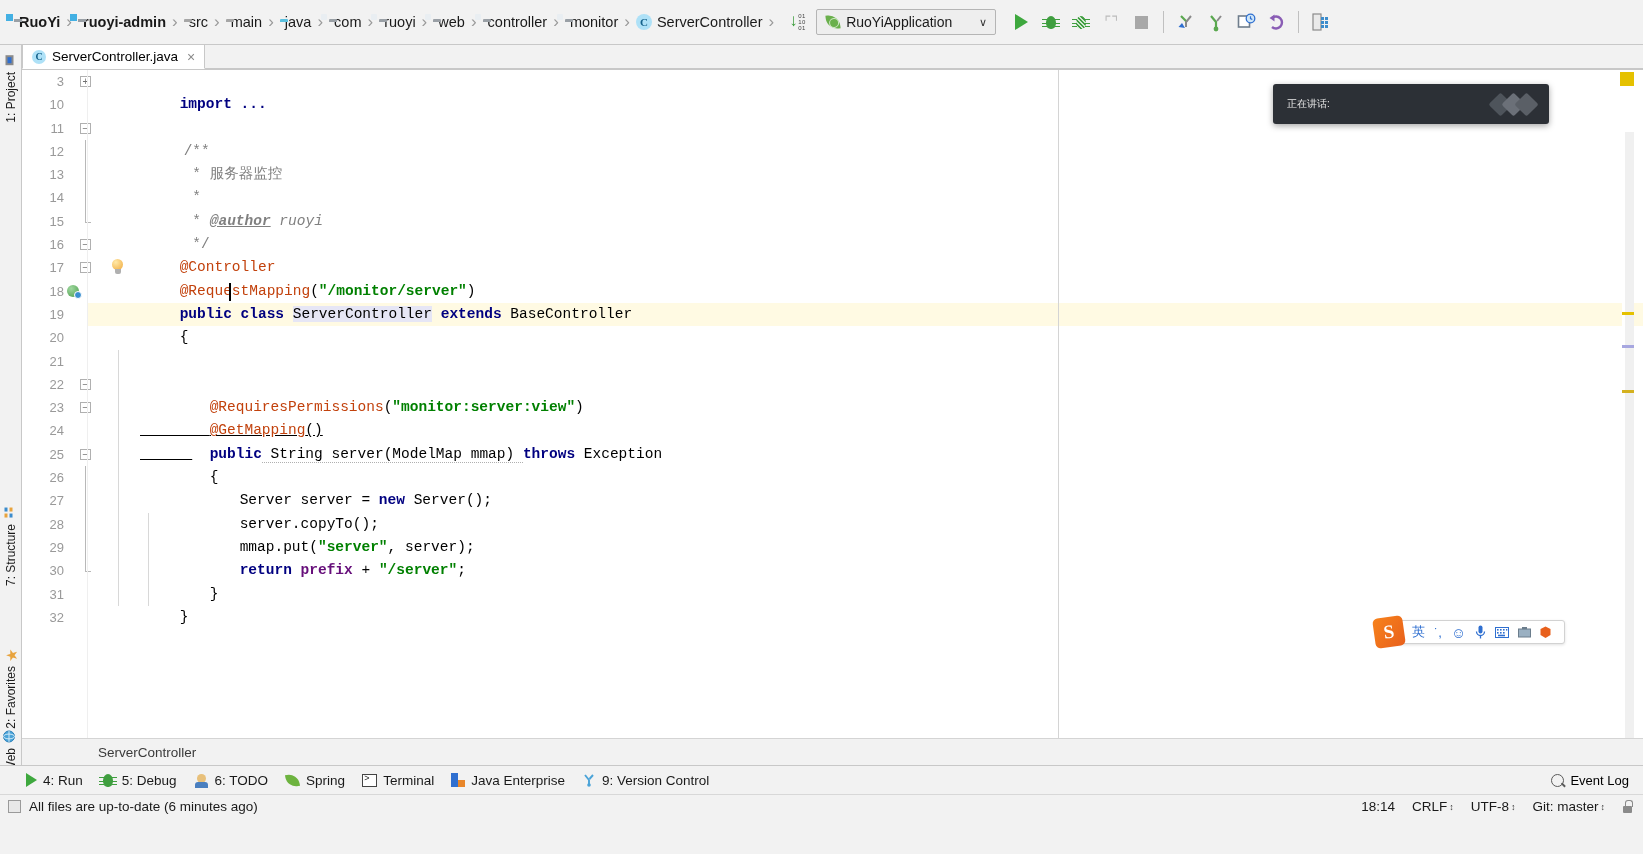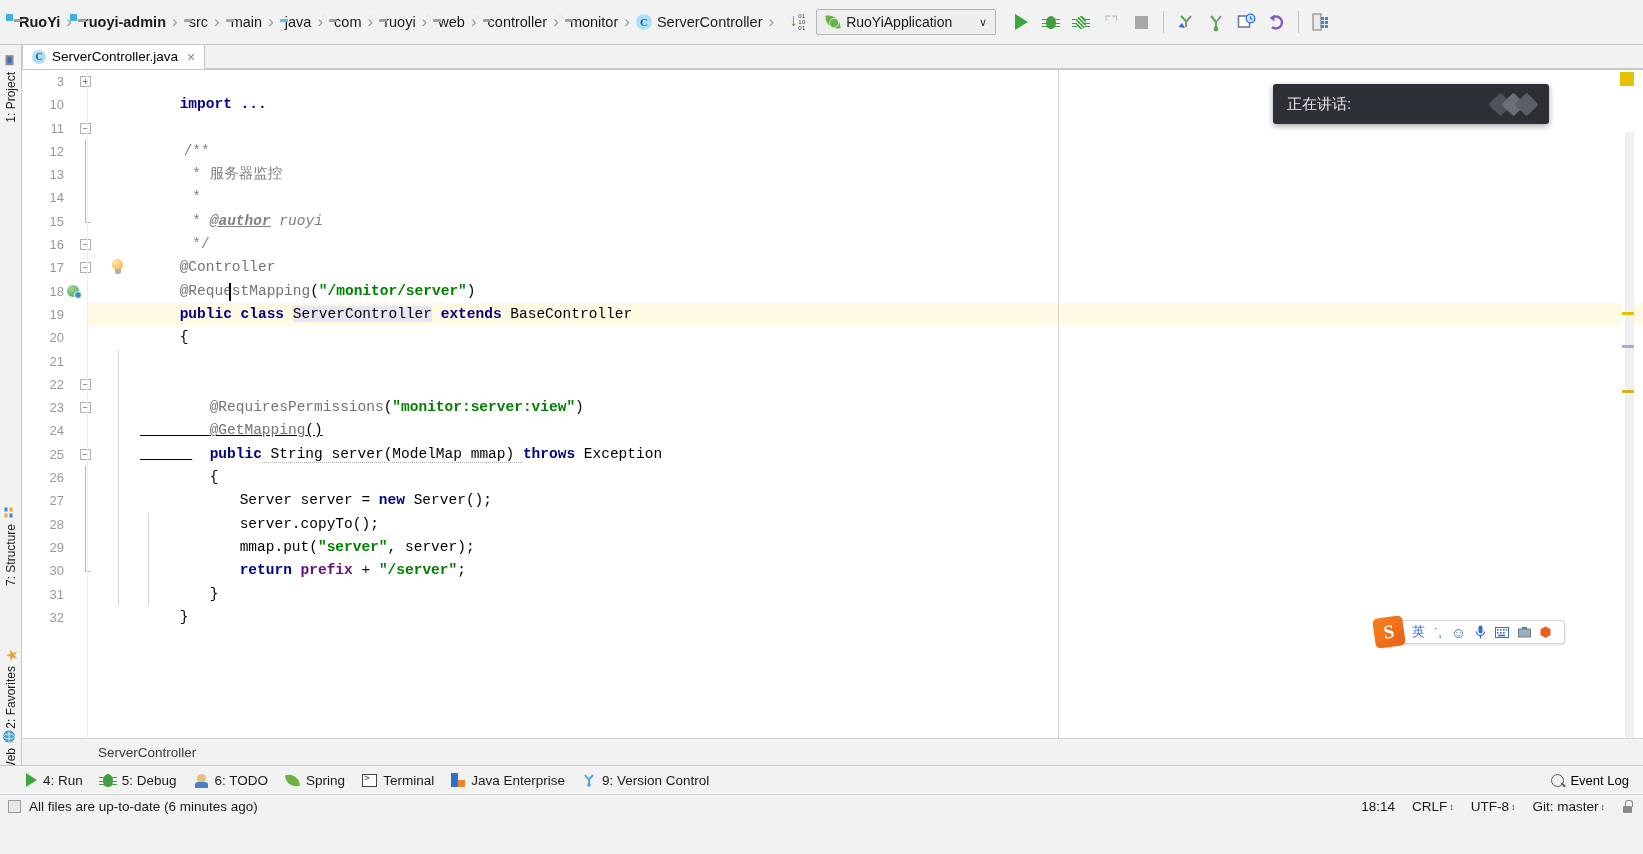--- a/index.html
+++ b/index.html
@@ -157,21 +157,21 @@
   
   .caretline {
     position:absolute; left:0; top:0; width:100%; height:23.3px;
     background:#fffae3;
   }
   .indent-guide { position:absolute; width:1px; background:#d8d8d8; }
 
   
   .kw { color:#000080; font-weight:bold; }
   .str { color:#008000; font-weight:bold; }
-  .anno { color:#737373;text-align:center; }
+  .anno { color:#c2410c;text-align:center; }
   .cmt { color:#808080; }
   .cmt-tag { color:#808080; font-weight:bold; font-style:italic; text-decoration:underline;}
   .cmt-val { color:#808080; font-style:italic;}
   .fld { color:#660e7a; font-weight:bold;}
   .hl-ident { background:#e6e6f5; }
   .hl-field { background:#fdf6d6; }
   .ident { color:#000; }
   .warn-underline { border-bottom:1px dotted #b0b0b0; }
 
   .caret { position:absolute; width:2px; background:#000; height:18px; top:3px;}
@@ -198,21 +198,21 @@
   .sbtrack { position:absolute; right:0; top:62px; width:9px; height:606px; background:#f0f0f0;}
   .topmark { position:absolute; right:0; top:2px; width:14px; height:14px; background:#e5c100;}
 
   
   .speech {
     position:absolute; left:1273px; top:84px; width:276px; height:40px;
     background:#2c3036; border-radius:3px;
     box-shadow:0 2px 6px rgba(0,0,0,.35);
     display:flex; align-items:center; padding:0 14px;
   }
-  .speech .txt { color:#e8e8e8; font-size:15px; }
+  .speech .txt { color:#e8e8e8; font-size:10px; }
   .speech .waves { margin-left:auto; display:flex; gap:-2px; }
   .speech .dia {
     width:17px; height:17px; background:#5a5f66; transform:rotate(45deg);
     margin-left:-4px; border-radius:2px;
   }
   .speech .dia.d2 { background:#6b7078; }
   .speech .dia.d3 { background:#4e545b; }
 
   
   .imebar {

